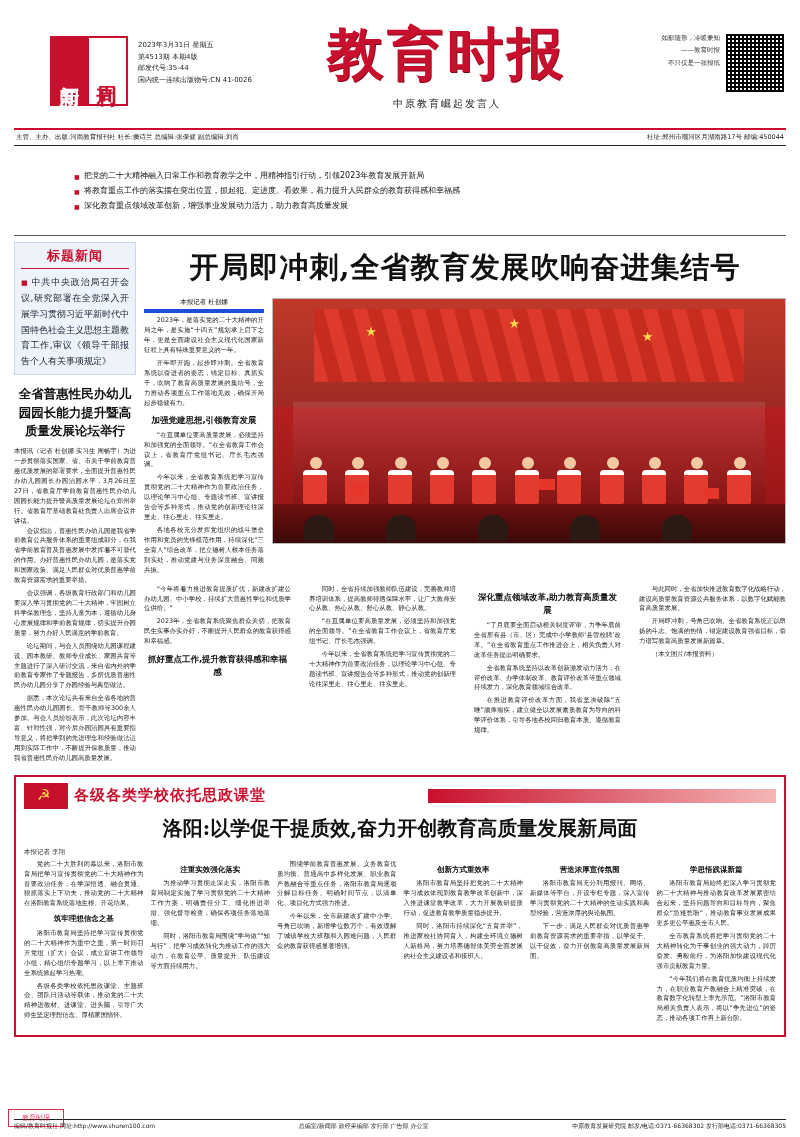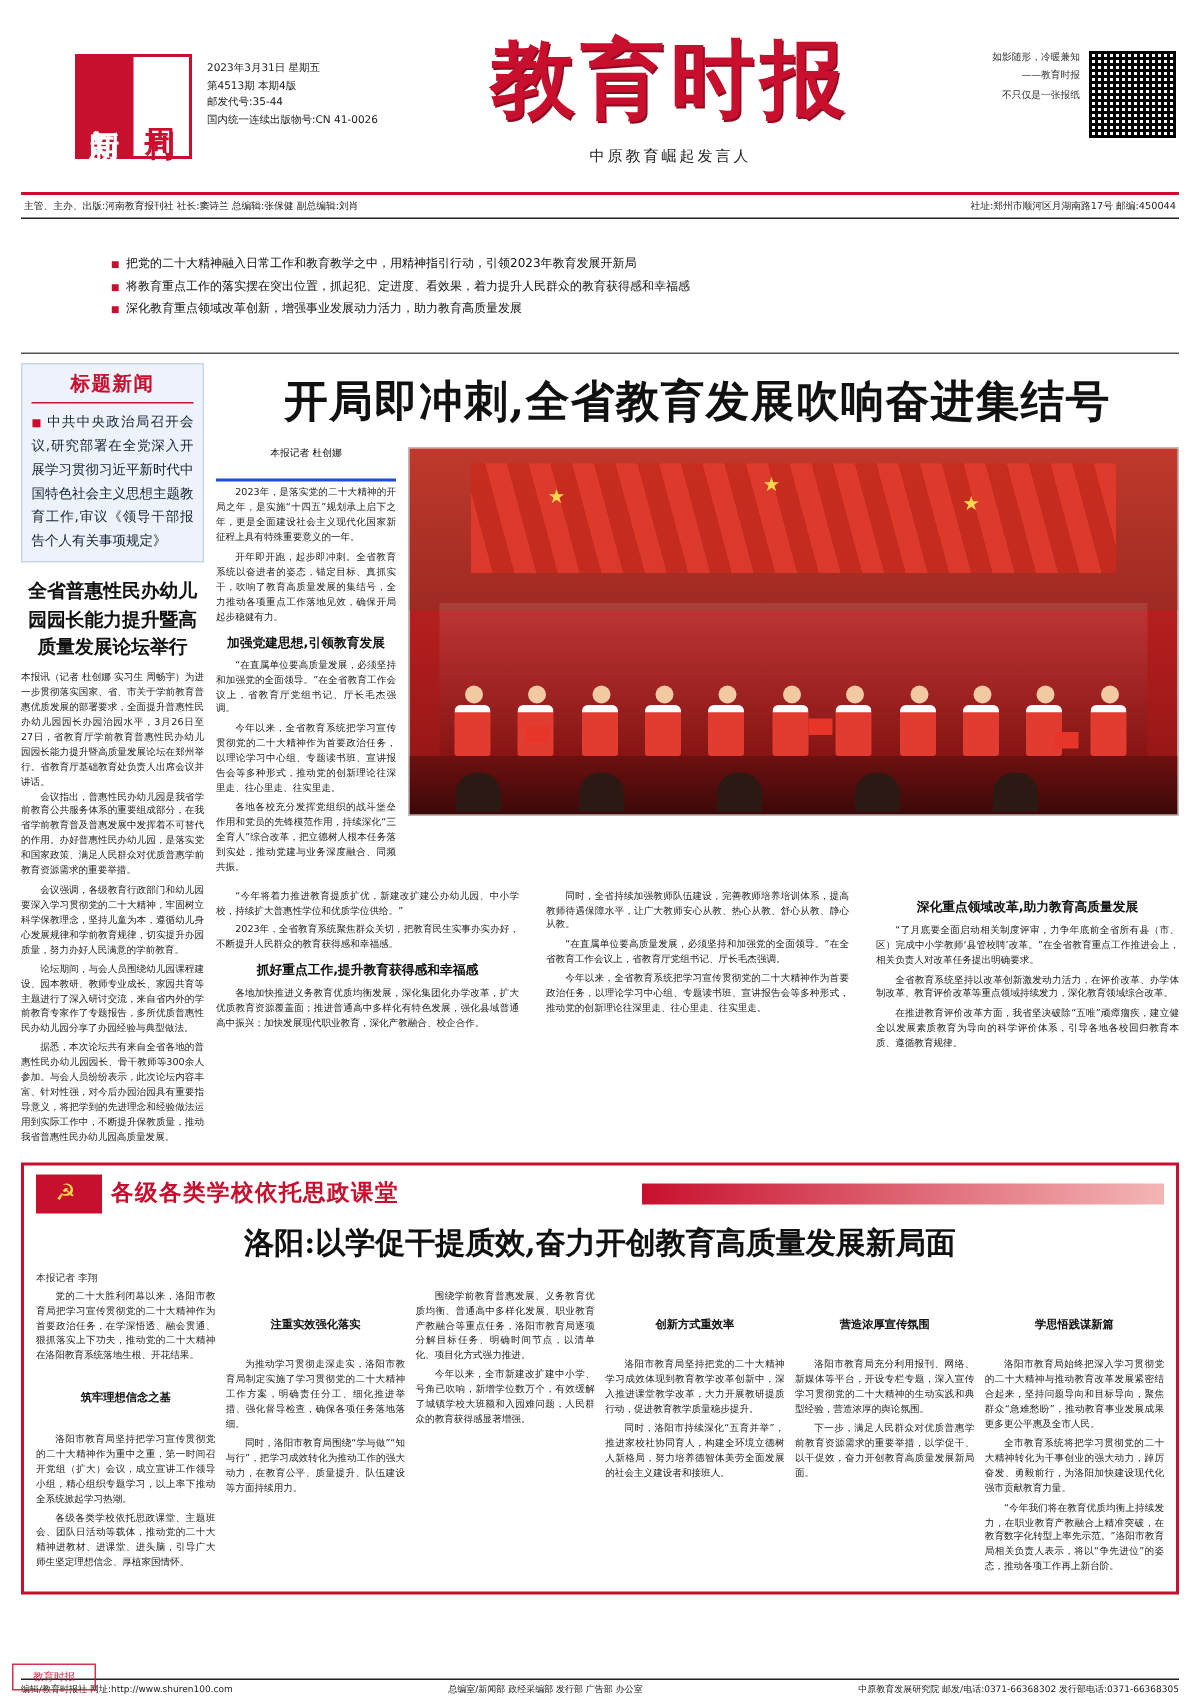--- a/index.html
+++ b/index.html
@@ -81,21 +81,21 @@
 
   
   .main-headline {
     text-align:center; font-family:"DejaVu Serif","Liberation Serif",serif;
     font-size:29px; font-weight:bold; letter-spacing:1px; color:#111;
     padding:6px 0 10px 0;
   }
 
   .photo-row { display:flex; gap:8px; }
   .lead-col { width:120px; }
-  .lead-tag { font-size:6.5px; text-align:center; color:#111; border-bottom:2px solid #1d4ed8; padding-bottom:12px; margin-bottom:3px;}
+  .lead-tag { font-size:6.5px; text-align:center; color:#111; border-bottom:4px solid #1d4ed8; padding-bottom:2px; margin-bottom:3px;}
   .photo {
     flex:1; height:246px; border:1px solid #bbb; position:relative; overflow:hidden;
     background:linear-gradient(180deg,#d62b2b 0%, #b81f1f 42%, #8d1414 100%);
   }
   .photo .stage-top { position:absolute; top:0; left:0; right:0; height:44%; background:linear-gradient(180deg,#c0392b,#9e2a22); }
   .photo .flagwall { position:absolute; top:4%; left:8%; width:84%; height:30%;
     background:repeating-linear-gradient(75deg,#e43b2c 0 14px,#c92a1d 14px 28px); opacity:.85;}
   .photo .star { position:absolute; color:#ffd84d; font-size:13px; }
   .photo .choir { position:absolute; bottom:16%; left:4%; right:4%; height:42%;
     background:linear-gradient(180deg,rgba(255,255,255,.1),rgba(0,0,0,.12));}
@@ -123,21 +123,21 @@
     flex:1;
   }
   .banner-ribbon { flex:1; height:14px; background:linear-gradient(90deg,#c8102e,#f4b6b6); }
   .redbox-headline {
     text-align:center; font-family:"DejaVu Serif","Liberation Serif",serif;
     font-size:20px; font-weight:bold; color:#111; padding:6px 0 6px 0;
   }
   .redbox-byline { font-size:6.5px; text-align:left; color:#333; margin-bottom:3px;}
   .cols5 { display:flex; gap:7px; }
   .cols5 > div { flex:1; }
-  .mini-head { font-size:7.5px; font-weight:bold; text-align:center; margin:17px 0; color:#111;}
+  .mini-head { font-size:7.5px; font-weight:bold; text-align:center; margin:4px 0; color:#111;}
 
   
   .footer { position:absolute; left:14px; right:14px; bottom:4px; }
   .footer-top { display:flex; justify-content:space-between; font-size:6px; color:#222; padding:2px 0; }
   .footer-bar { height:1px; background:#222; }
   .stamp {
     position:absolute; left:8px; bottom:10px; width:56px; height:18px;
     border:1px solid #c8102e; color:#c8102e; font-size:7px;
     display:flex;align-items:center;justify-content:center; opacity:.85;
   }
@@ -285,32 +285,36 @@
           <div class="handflag" style="left:52%;bottom:22%"></div>
           <div class="handflag" style="left:84%;bottom:18%"></div>
         </div>
       </div>
 
       <div class="cols4">
         <div class="col-text">
           <p>“今年将着力推进教育提质扩优，新建改扩建公办幼儿园、中小学校，持续扩大普惠性学位和优质学位供给。”</p>
           <p>2023年，全省教育系统聚焦群众关切，把教育民生实事办实办好，不断提升人民群众的教育获得感和幸福感。</p>
           <div class="sub-head">抓好重点工作,提升教育获得感和幸福感</div>
-          <p>各地加快推进义务教育优质均衡发展，深化集团化办学改革，扩大优质教育资源覆盖面；推进普通高中多样化有特色发展，强化县域普通高中振兴；加快发展现代职业教育，深化产教融合、校企合作。</p>
         </div>
         <div class="col-text">
           <p>同时，全省持续加强教师队伍建设，完善教师培养培训体系，提高教师待遇保障水平，让广大教师安心从教、热心从教、舒心从教、静心从教。</p>
           <p>“在直属单位要高质量发展，必须坚持和加强党的全面领导。”在全省教育工作会议上，省教育厅党组书记、厅长毛杰强调。</p>
           <p>今年以来，全省教育系统把学习宣传贯彻党的二十大精神作为首要政治任务，以理论学习中心组、专题读书班、宣讲报告会等多种形式，推动党的创新理论往深里走、往心里走、往实里走。</p>
         </div>
         <div class="col-text">
           <div class="sub-head">深化重点领域改革,助力教育高质量发展</div>
           <p>“了月底要全面启动相关制度评审，力争年底前全省所有县（市、区）完成中小学教师‘县管校聘’改革。”在全省教育重点工作推进会上，相关负责人对改革任务提出明确要求。</p>
           <p>全省教育系统坚持以改革创新激发动力活力，在评价改革、办学体制改革、教育评价改革等重点领域持续发力，深化教育领域综合改革。</p>
           <p>在推进教育评价改革方面，我省坚决破除“五唯”顽瘴痼疾，建立健全以发展素质教育为导向的科学评价体系，引导各地各校回归教育本质、遵循教育规律。</p>
+        </div>
+        <div class="col-text">
+          <p>与此同时，全省加快推进教育数字化战略行动，建设高质量教育资源公共服务体系，以数字化赋能教育高质量发展。</p>
+          <p>开局即冲刺，号角已吹响。全省教育系统正以昂扬的斗志、饱满的热情，锚定建设教育强省目标，奋力谱写教育高质量发展新篇章。</p>
+          <p>（本文图片∕本报资料）</p>
         </div>
       </div>
     </div>
   </div>
 
   <div class="redbox">
     <div class="banner">
       <div class="banner-flagbit"></div>
       <div class="banner-text">各级各类学校依托思政课堂</div>
       <div class="banner-ribbon"></div>

